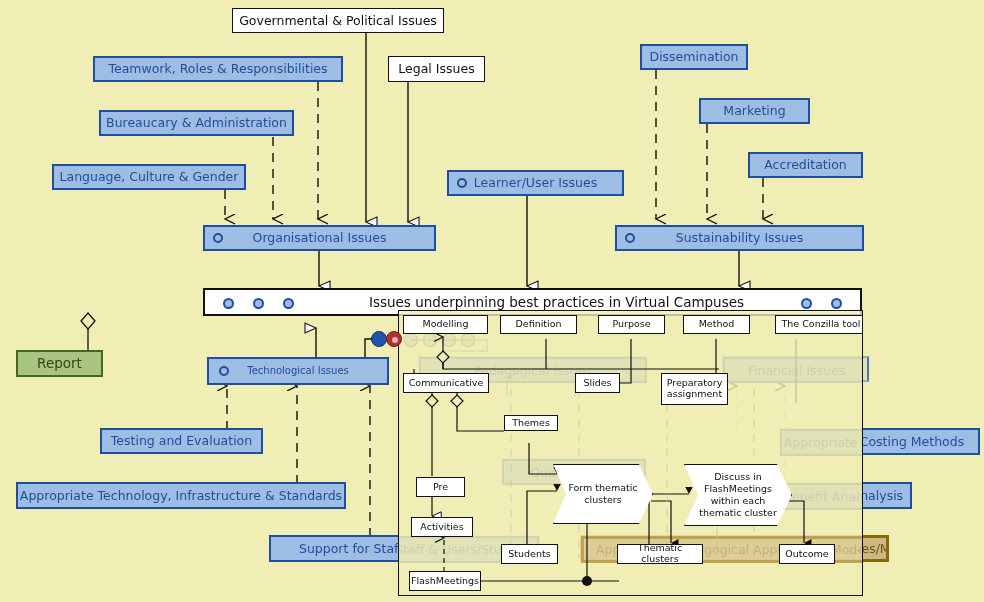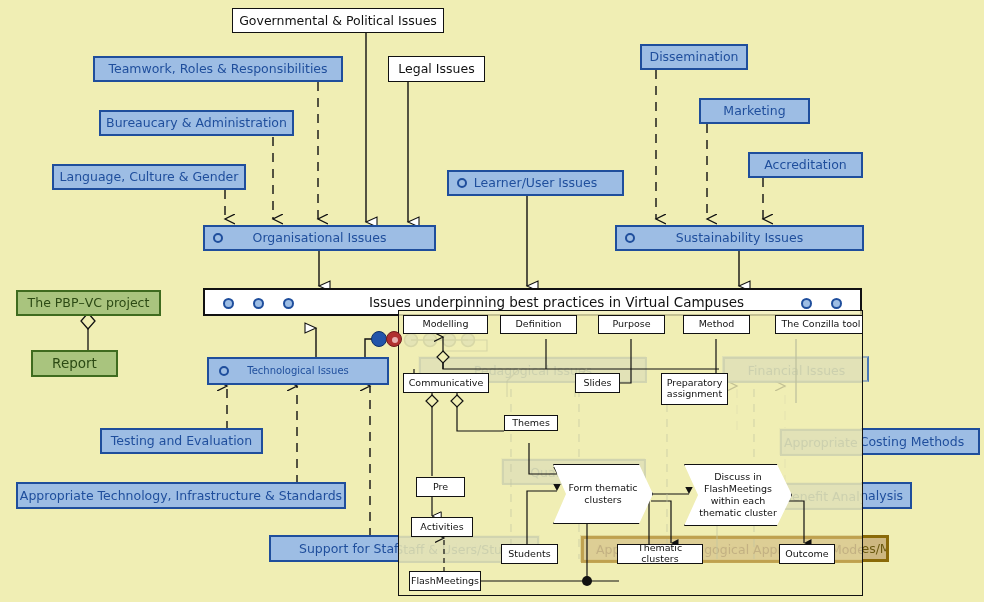--- a/index.html
+++ b/index.html
@@ -233,25 +233,22 @@
     <span class="lbl">Issues underpinning best practices in Virtual Campuses</span>
     <span class="dot" style="right:48px;top:8px;"></span>
     <span class="dot" style="right:18px;top:8px;"></span>
   </div>
 
   <div style="position:absolute;left:371px;top:331px;width:16px;height:16px;border-radius:50%;background:#2255aa;border:1.5px solid #0d2f66;box-sizing:border-box;z-index:6;"></div>
   <div style="position:absolute;left:386px;top:331px;width:16px;height:16px;border-radius:50%;background:#b03030;border:1.5px solid #701c1c;box-sizing:border-box;z-index:6;">
     <span style="position:absolute;left:5px;top:5px;width:6px;height:6px;border-radius:50%;background:#e8b0b0;"></span>
   </div>
 
-  <div class="node green" style="left:16px;top:290px;width:145px;height:26px;">
-    <span>The PBP–VC project</span>
-  </div>
-
-  <div class="node green" style="left:31px;top:350px;width:87px;height:27px;font-size:13.5px;">
+
+  <div class="node green" style="left:16px;top:350px;width:87px;height:27px;font-size:13.5px;">
     <span>Report</span>
   </div>
 
   <div class="node blue" style="left:100px;top:428px;width:163px;height:26px;">
     <span>Testing and Evaluation</span>
   </div>
 
   <div class="node blue" style="left:16px;top:482px;width:330px;height:27px;">
     <span>Appropriate Technology, Infrastructure &amp; Standards</span>
   </div>

